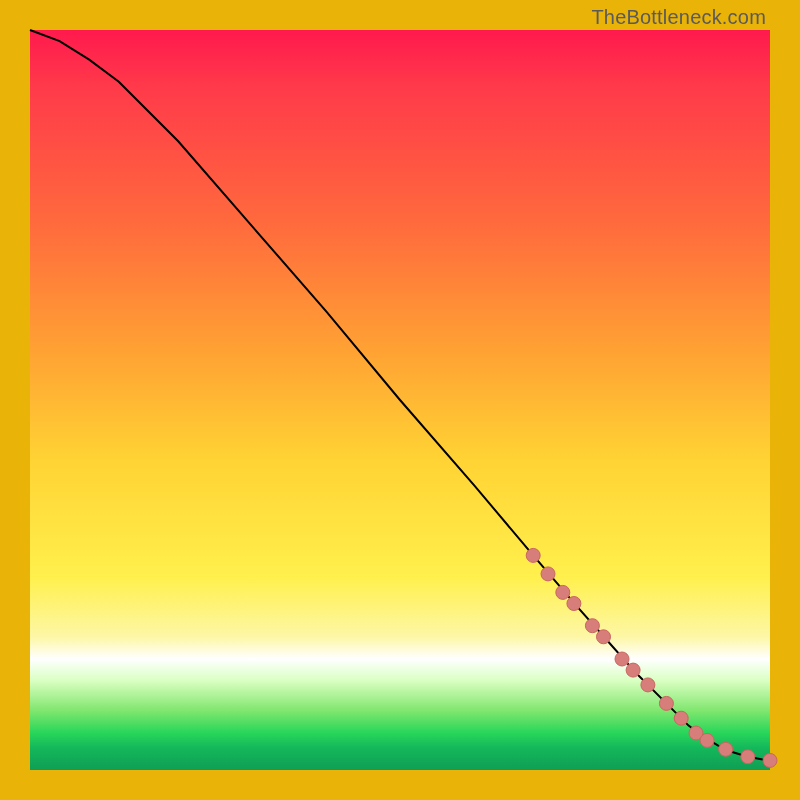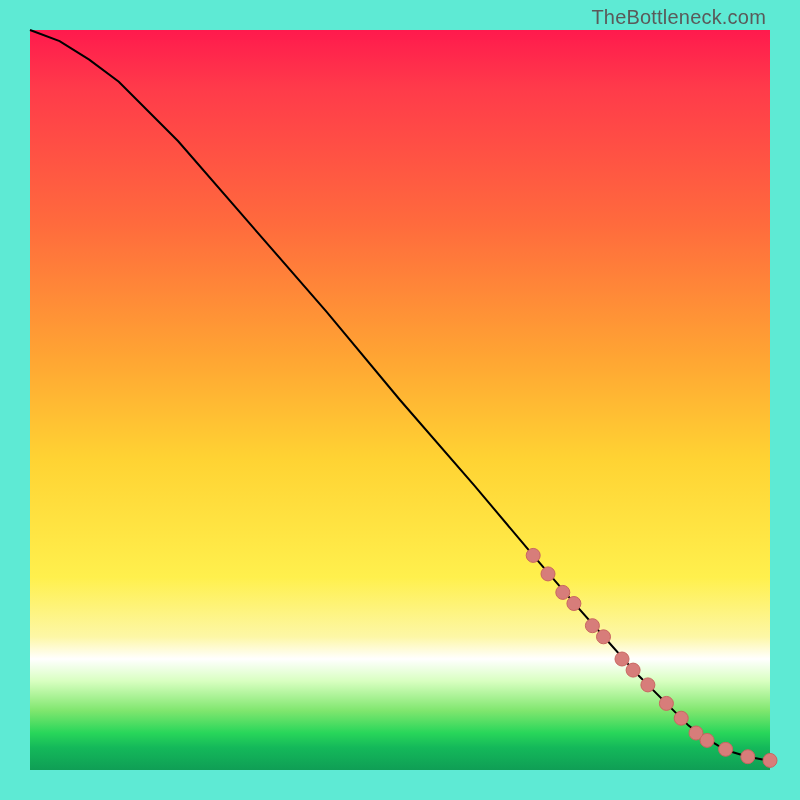--- a/index.html
+++ b/index.html
@@ -8,21 +8,21 @@
     width: 800px;
     height: 800px;
     overflow: hidden;
     background: #000;
     font-family: Arial, Helvetica, sans-serif;
   }
 
   .frame {
     position: absolute;
     inset: 0;
-    background: #5eead4;
+    background: #eab308;
   }
 
   
   .plot {
     position: absolute;
     left: 30px;
     top: 30px;
     width: 740px;
     height: 740px;
     

